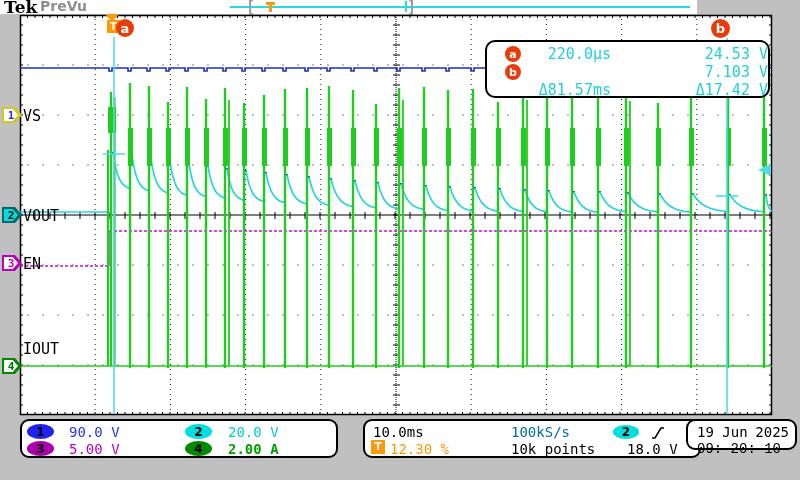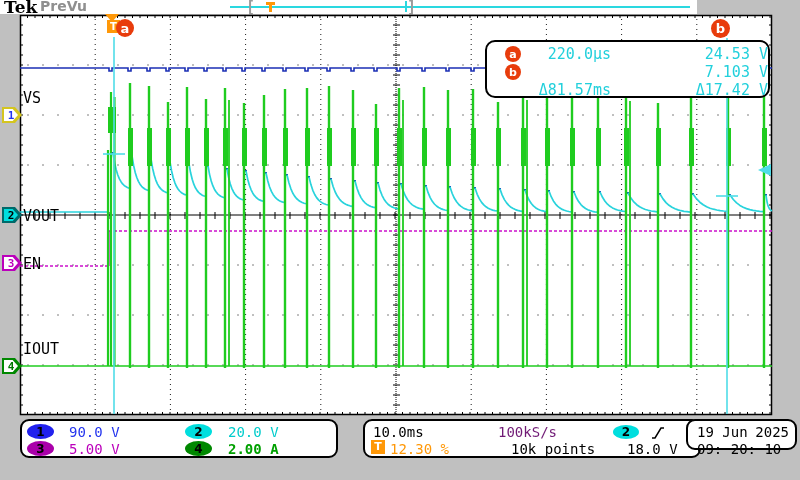--- a/index.html
+++ b/index.html
@@ -215,21 +215,21 @@
 
   <div class="abs" id="trig-tri"></div>
   <div class="abs" id="trig-sq">T</div>
   <div class="abs cursor-badge" style="left:116px;top:19px;">a</div>
   <div class="abs cursor-badge" style="left:711px;top:19px;width:19px;height:19px;">b</div>
 
   <div class="abs chbadge" style="top:107px;">
     <div class="outer" style="background:#d4c520;"></div>
     <div class="inner" style="background:#fff;color:#2233ee;">1</div>
   </div>
-  <div class="abs chlabel" style="top:89px;">VS</div>
+  <div class="abs chlabel" style="top:107px;">VS</div>
   <div class="abs chbadge" style="top:207px;">
     <div class="outer" style="background:#006a6a;"></div>
     <div class="inner" style="background:#00dede;color:#000;">2</div>
   </div>
   <div class="abs chlabel" style="top:207px;">VOUT</div>
   <div class="abs chbadge" style="top:255px;">
     <div class="outer" style="background:#bb00bb;"></div>
     <div class="inner" style="background:#fff;color:#bb00bb;">3</div>
   </div>
   <div class="abs chlabel" style="top:255px;">EN</div>
@@ -262,30 +262,30 @@
     <div class="ebadge" style="left:163px;top:3px;background:#00dede;">2</div>
     <div class="btxt" style="left:206px;top:3px;color:#00cccc;">20.0 V</div>
     <div class="ebadge" style="left:5px;top:20px;background:#aa00aa;">3</div>
     <div class="btxt" style="left:47px;top:20px;color:#bb00bb;">5.00 V</div>
     <div class="ebadge" style="left:163px;top:20px;background:#008800;">4</div>
     <div class="btxt" style="left:206px;top:20px;color:#00a000;font-weight:bold;">2.00 A</div>
   </div>
 
   <div class="abs bbox" id="tbbox">
     <div class="btxt" style="left:8px;top:3px;color:#000;">10.0ms</div>
-    <div class="btxt" style="left:133px;top:3px;color:#701a75;">100kS/s</div>
+    <div class="btxt" style="left:146px;top:3px;color:#0369a1;">100kS/s</div>
     <div class="ebadge" style="left:248px;top:4px;width:26px;height:14px;background:#00dede;">2</div>
     <svg class="abs" style="left:286px;top:5px;" width="14" height="14">
       <polyline points="1,12 4,12 10,2 13,2" fill="none" stroke="#000" stroke-width="1.5"></polyline>
     </svg>
     <div id="tbadge">T</div>
     <div class="btxt" style="left:25px;top:20px;color:#ff9808;">12.30 %</div>
     <div class="btxt" style="left:146px;top:20px;color:#000;">10k points</div>
     <div class="btxt" style="left:262px;top:20px;color:#000;">18.0 V</div>
   </div>
 
   <div class="abs bbox" id="dtbox">
     <div class="btxt" style="left:9px;top:3px;color:#000;">19 Jun</div>
     <div class="btxt" style="right:6px;top:3px;color:#000;">2025</div>
-    <div class="btxt" style="left:9px;top:20px;color:#000;">09: 20: 10</div>
+    <div class="btxt" style="left:9px;top:20px;color:#000;font-family:Liberation Mono, monospace;">09: 20: 10</div>
   </div>
 
 </div>
 
 </body></html>

